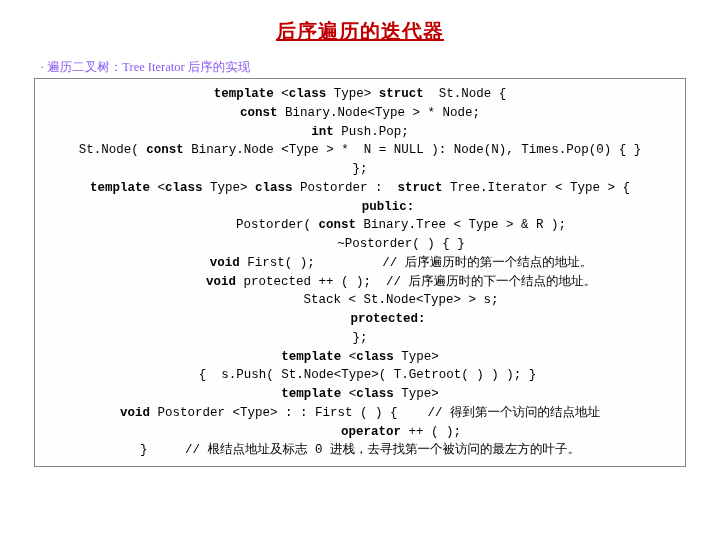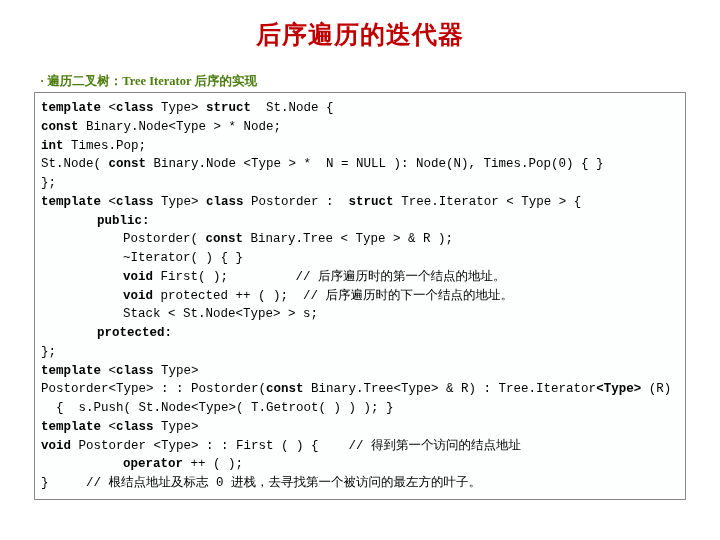--- a/index.html
+++ b/index.html
@@ -11,69 +11,69 @@
       overflow: hidden;
     }
     .slide {
       width: 100%;
       height: 100%;
       padding: 18px 34px 10px 34px;
       position: relative;
     }
     .title {
       text-align: center;
-      font-size: 25px;
+      font-size: 20px;
       font-weight: bold;
       color: #c00000;
-      margin-bottom: 22px;
+      margin-bottom: 14px;
       letter-spacing: 1px;
+      text-decoration: underline;
     }
     .subtitle {
       font-size: 12.5px;
-      font-weight: bold;
-      color: #4d7c0f;
+      font-weight: normal;
+      color: #8b5cf6;
       margin-bottom: 2px;
       padding-left: 6px;
     }
     .code-box {
       border: 1px solid #888;
       background: #fdfefe;
       padding: 6px 6px 6px 6px;
       font-family: "SimSun", "宋体", "Courier New", monospace;
       font-size: 12.5px;
       line-height: 1.5;
       color: #000;
     }
     .code-box .kw { font-weight: bold; }
-    .code-box .line { white-space: pre; }
+    .code-box .line { white-space: pre; text-align: center; }
     .ind1 { padding-left: 56px; font-family: Liberation Mono, monospace; }
     .ind2 { padding-left: 82px; }
   </style>
 </head>
 <body>
 
 <div class="slide">
   <div class="title">后序遍历的迭代器</div>
   <div class="subtitle">· 遍历二叉树：Tree Iterator   后序的实现</div>
   <div class="code-box">
     <div class="line"><span class="kw">template</span><span> &lt;</span><span class="kw">class</span><span> Type&gt; </span><span class="kw">struct</span><span>  St.Node {</span></div>
     <div class="line"><span class="kw">const</span><span> Binary.Node&lt;Type &gt; * Node;</span></div>
-    <div class="line"><span class="kw">int</span><span> Times.Pop;</span></div>
+    <div class="line"><span class="kw">int</span><span> Push.Pop;</span></div>
     <div class="line"><span>St.Node( </span><span class="kw">const</span><span> Binary.Node &lt;Type &gt; *  N = NULL ): Node(N), Times.Pop(0) { }</span></div>
     <div class="line"><span>};</span></div>
     <div class="line"><span class="kw">template</span><span> &lt;</span><span class="kw">class</span><span> Type&gt; </span><span class="kw">class</span><span> Postorder :  </span><span class="kw">struct</span><span> Tree.Iterator &lt; Type &gt; {</span></div>
     <div class="line ind1 kw"><span>public:</span></div>
     <div class="line ind2"><span>Postorder( </span><span class="kw">const</span><span> Binary.Tree &lt; Type &gt; &amp; R );</span></div>
-    <div class="line ind2"><span>~Iterator( ) { }</span></div>
+    <div class="line ind2"><span>~Postorder( ) { }</span></div>
     <div class="line ind2"><span class="kw">void</span><span> First( );         // 后序遍历时的第一个结点的地址。</span></div>
     <div class="line ind2"><span class="kw">void</span><span> protected ++ ( );  // 后序遍历时的下一个结点的地址。</span></div>
     <div class="line ind2"><span>Stack &lt; St.Node&lt;Type&gt; &gt; s;</span></div>
     <div class="line ind1 kw"><span>protected:</span></div>
     <div class="line"><span>};</span></div>
     <div class="line"><span class="kw">template</span><span> &lt;</span><span class="kw">class</span><span> Type&gt;</span></div>
-    <div class="line"><span>Postorder&lt;Type&gt; : : Postorder(</span><span class="kw">const</span><span> Binary.Tree&lt;Type&gt; &amp; R) : Tree.Iterator</span><span class="kw">&lt;Type&gt;</span><span> (R)</span></div>
     <div class="line"><span>  {  s.Push( St.Node&lt;Type&gt;( T.Getroot( ) ) ); }</span></div>
     <div class="line"><span class="kw">template</span><span> &lt;</span><span class="kw">class</span><span> Type&gt;</span></div>
     <div class="line"><span class="kw">void</span><span> Postorder &lt;Type&gt; : : First ( ) {    // 得到第一个访问的结点地址</span></div>
     <div class="line ind2"><span class="kw">operator</span><span> ++ ( );</span></div>
     <div class="line"><span>}     // 根结点地址及标志 0 进栈，去寻找第一个被访问的最左方的叶子。</span></div>
   </div>
 </div>
 
 </body></html>

